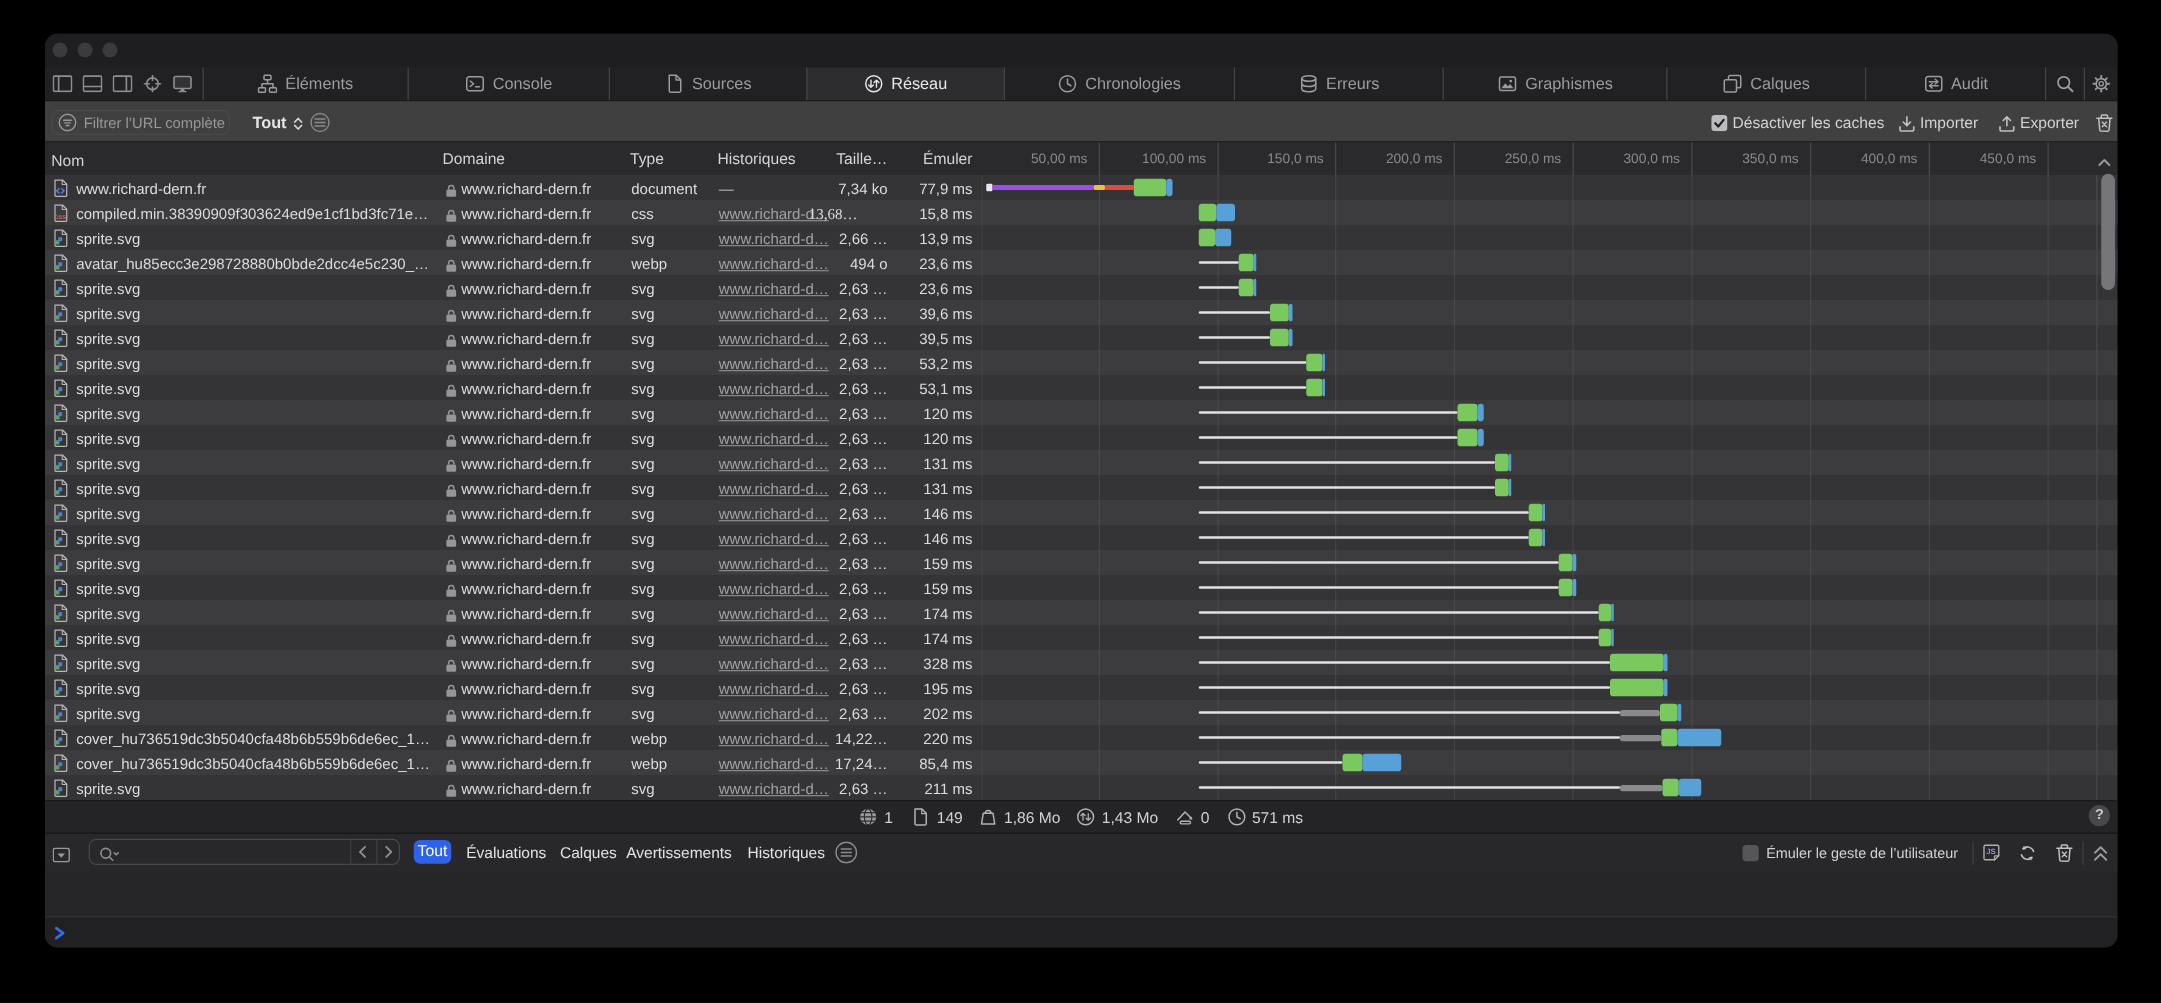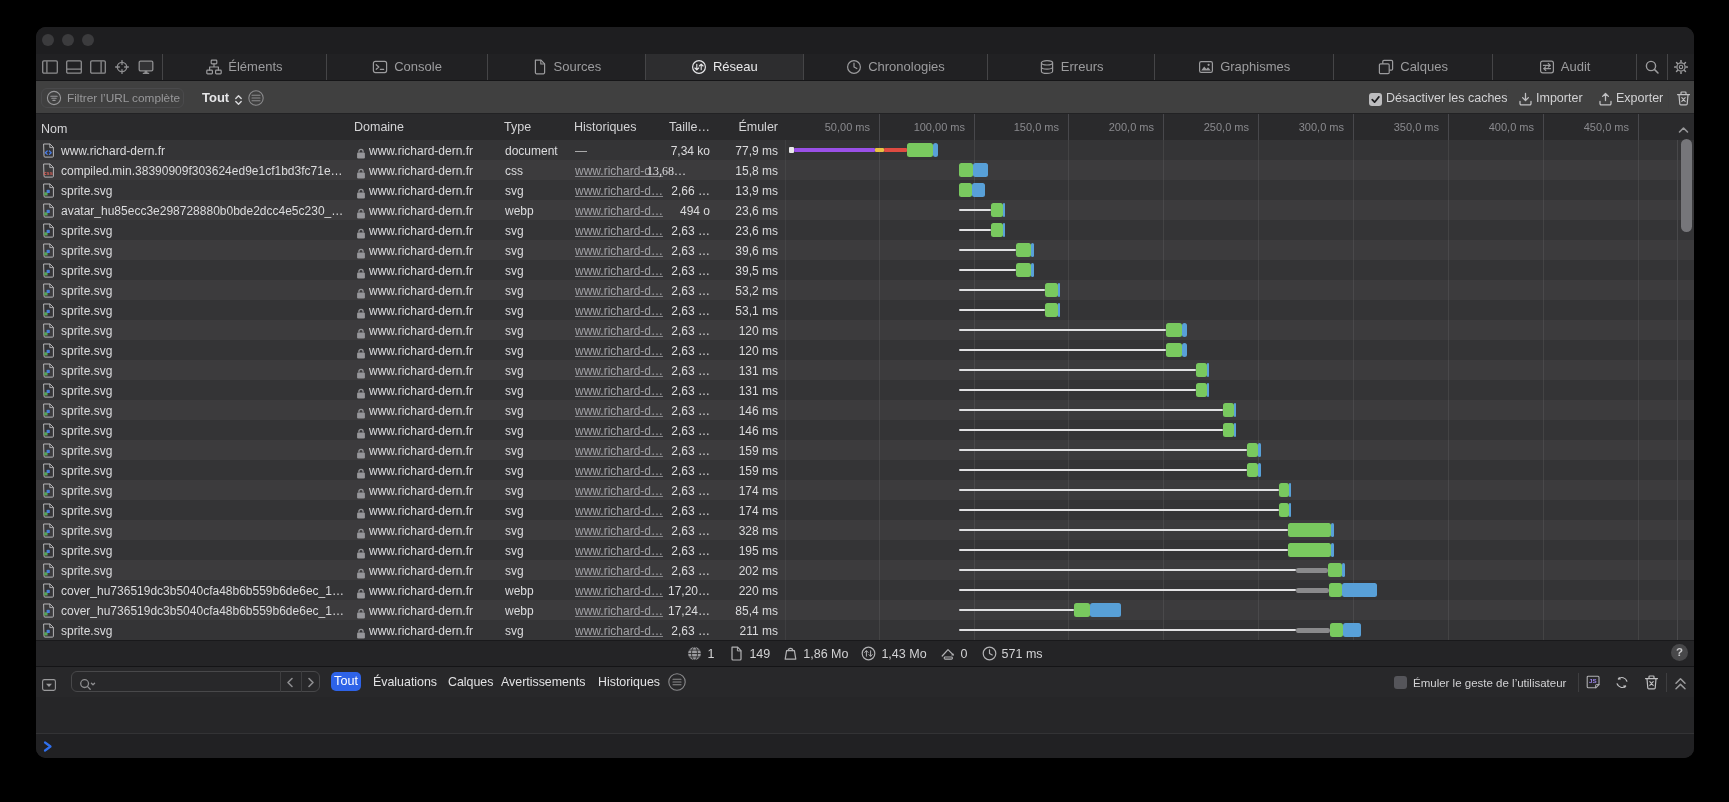--- a/index.html
+++ b/index.html
@@ -733,21 +733,21 @@
             <rect x="4.6" y="6.8" width="3.2" height="3.2" rx="0.6" fill="#4a80d8"></rect>
           </svg></div>
 <div class="rtx" style="left:25px;">cover_hu736519dc3b5040cfa48b6b559b6de6ec_1…</div>
 <div class="abs" style="left:320px; top:5px;"><svg width="10" height="11" viewBox="0 0 10 11" style="">
             <rect x="1.1" y="4.6" width="7.8" height="5.8" rx="1.2" fill="#96969a"></rect>
             <path d="M2.9 4.6 V3.4 a2.1 2.1 0 0 1 4.2 0 V4.6" fill="none" stroke="#96969a" stroke-width="1.2"></path>
           </svg></div>
 <div class="rtx" style="left:333px;">www.richard-dern.fr</div>
 <div class="rtx" style="left:469px;">webp</div>
 <div class="rtx lnk" style="left:539px;">www.richard-d…</div>
-<div class="rtx rsz" style="left:594px; width:80px;">17,20…</div>
+<div class="rtx rsz" style="left:594px; width:80px;">14,22…</div>
 <div class="rtx rsz" style="left:662px; width:80px;">220 ms</div>
 <div class="abs wfline" style="left:923px; width:337px;"></div>
 <div class="abs wfgray" style="left:1260px; width:33px;"></div>
 <div class="abs wfbox green" style="left:1293px; width:13px;"></div>
 <div class="abs wfbox blue" style="left:1306px; width:35px;"></div>
 </div>
 <div class="row" style="top:460px">
 <div class="abs" style="left:6px; top:2.5px;"><svg width="13" height="15" viewBox="0 0 13 15" style="">
             <path d="M2 1 H8 L11.4 4.4 V13.2 a0.9 0.9 0 0 1 -0.9 0.9 H2.9 a0.9 0.9 0 0 1 -0.9-0.9 Z" fill="none" stroke="#b6b6b8" stroke-width="1.0" stroke-linecap="round" stroke-linejoin="round"></path>
             <path d="M7.8 1.2 V4.6 H11.2" fill="none" stroke="#b6b6b8" stroke-width="0.9" stroke-linecap="round" stroke-linejoin="round"></path>

